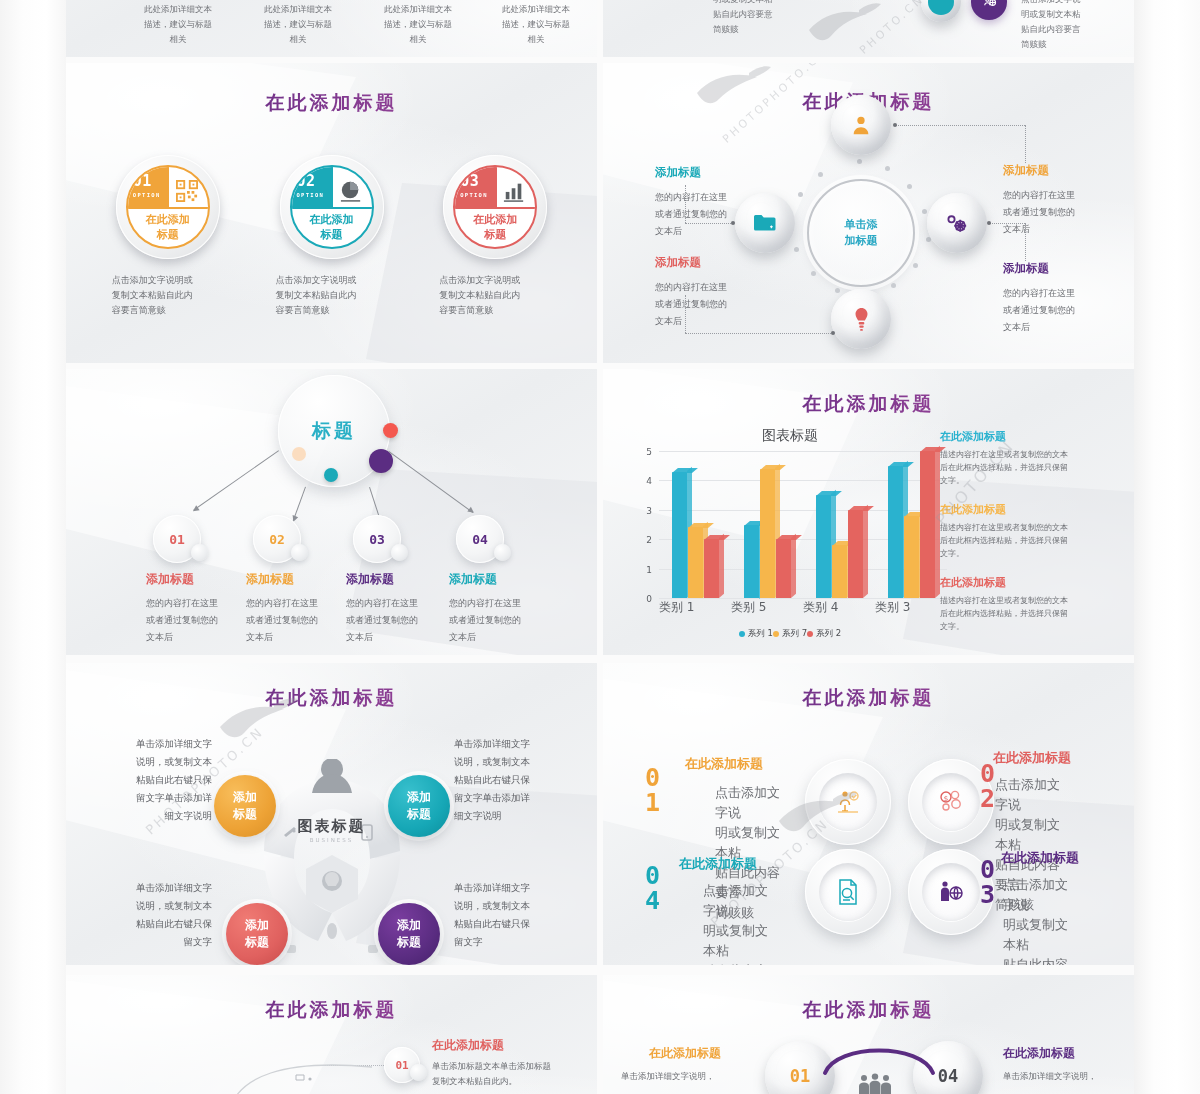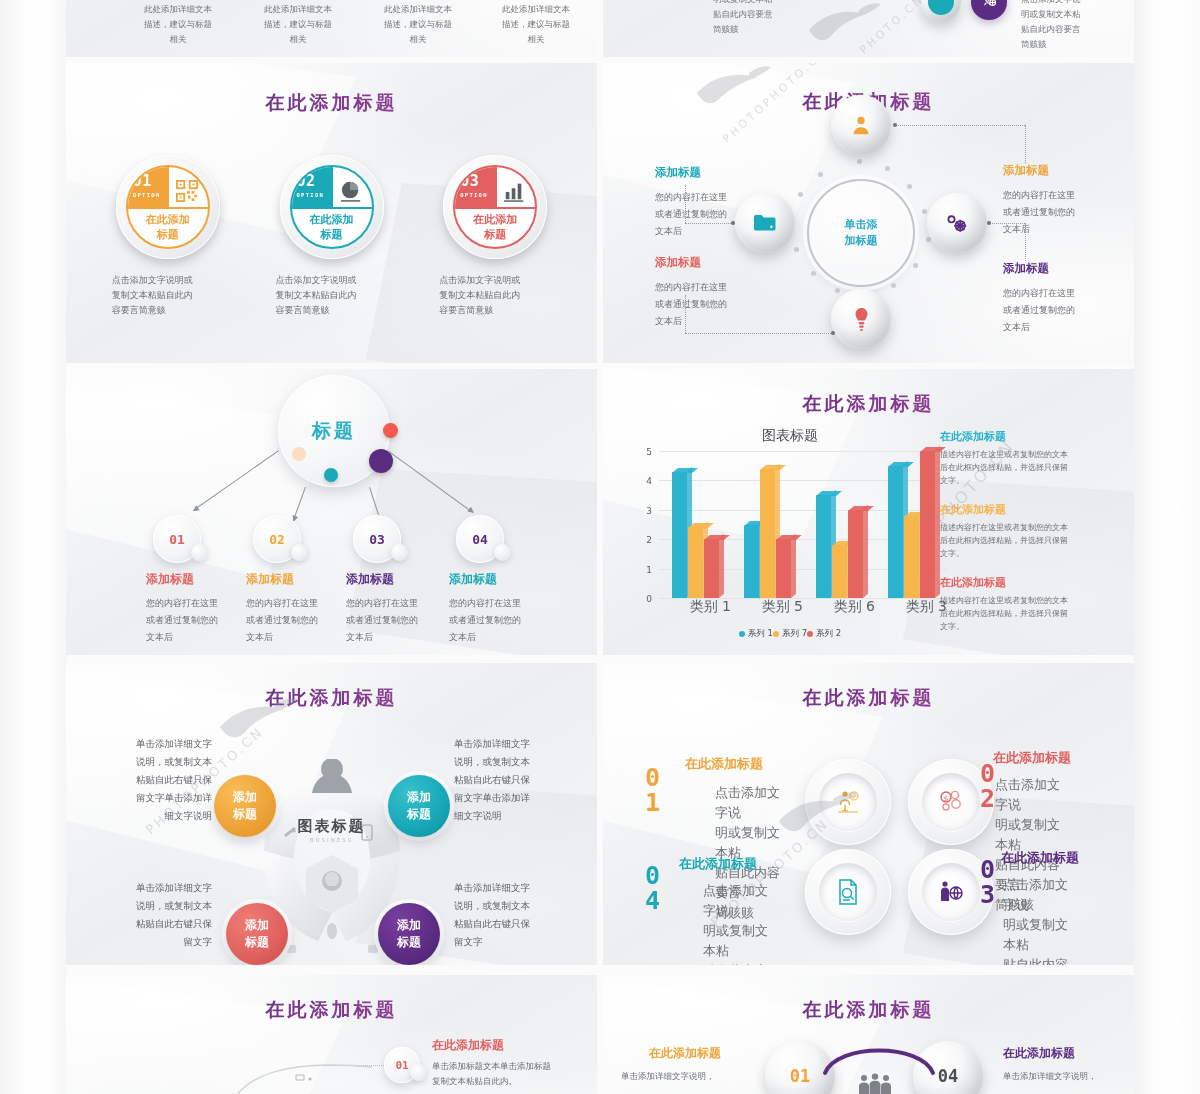--- a/index.html
+++ b/index.html
@@ -174,21 +174,21 @@
     font-size: 9px; color: #5d6065; font-family: "DejaVu Sans", sans-serif; }
   .groups { position: absolute; inset: 0; display: flex; align-items: flex-end; }
   .grp { flex: 1; display: flex; align-items: flex-end; justify-content: center; gap: 1px; position: relative; height: 100%; }
   .bar { width: 15px; position: relative; }
   .bar .face { position: absolute; inset: 0; border-radius: 1px 1px 0 0; }
   .bar .top { position: absolute; left: 0; right: -5px; top: -4px; height: 5px;
     transform: skewX(-50deg); transform-origin: left bottom; opacity: .92; }
   .bar .side { position: absolute; right: -5px; top: -1px; bottom: 0; width: 5px;
     transform: skewY(-40deg); transform-origin: left top; opacity: .78; }
   .xlabels { position: absolute; left: 34px; right: 8px; bottom: 26px; display: flex; }
-  .xlabels div { flex: 1; text-align: right; font-size: 14px; color: #5d6065; font-family: "DejaVu Sans", sans-serif; }
+  .xlabels div { flex: 1; text-align: left; font-size: 12px; color: #5d6065; font-family: "DejaVu Sans", sans-serif; }
   .legend { position: absolute; left: 0; right: 0; bottom: 2px; display: flex; justify-content: center; }
   .legend div { display: flex; align-items: center; gap: 3px; font-size: 8.5px; color: #4a4c50; font-family: "DejaVu Sans", sans-serif; }
   .legend i { width: 6px; height: 6px; border-radius: 50%; display: inline-block; }
   .side-list { position: absolute; right: 16px; top: 60px; width: 178px; }
   .side-item { margin-bottom: 15px; }
   .side-item h4 { font-size: 11px; font-weight: bold; margin-bottom: 4px; font-family: "DejaVu Sans", sans-serif; }
   .side-item p { font-size: 8px; line-height: 13px; color: #6d6f74; font-family: "DejaVu Sans", sans-serif; }
 
   
   .hub-circle {
@@ -652,21 +652,21 @@
                   <div class="top" style="background: rgb(228, 100, 95);"></div>
                   <div class="side" style="background: rgb(228, 100, 95);"></div>
                   <div class="face" style="background: rgb(228, 100, 95);"></div>
                 </div>
               </div>
             </div>
         </div>
         <div class="xlabels" id="chart-xlabels">
             <div>类别 1</div>
             <div>类别 5</div>
-            <div>类别 6</div>
+            <div>类别 4</div>
             <div>类别 3</div>
           </div>
         <div class="legend" id="chart-legend">
             <div>
               <i style="background: rgb(42, 178, 207);"></i>
               <span>系列 1</span>
             </div>
             <div>
               <i style="background: rgb(246, 182, 75);"></i>
               <span>系列 7</span>

